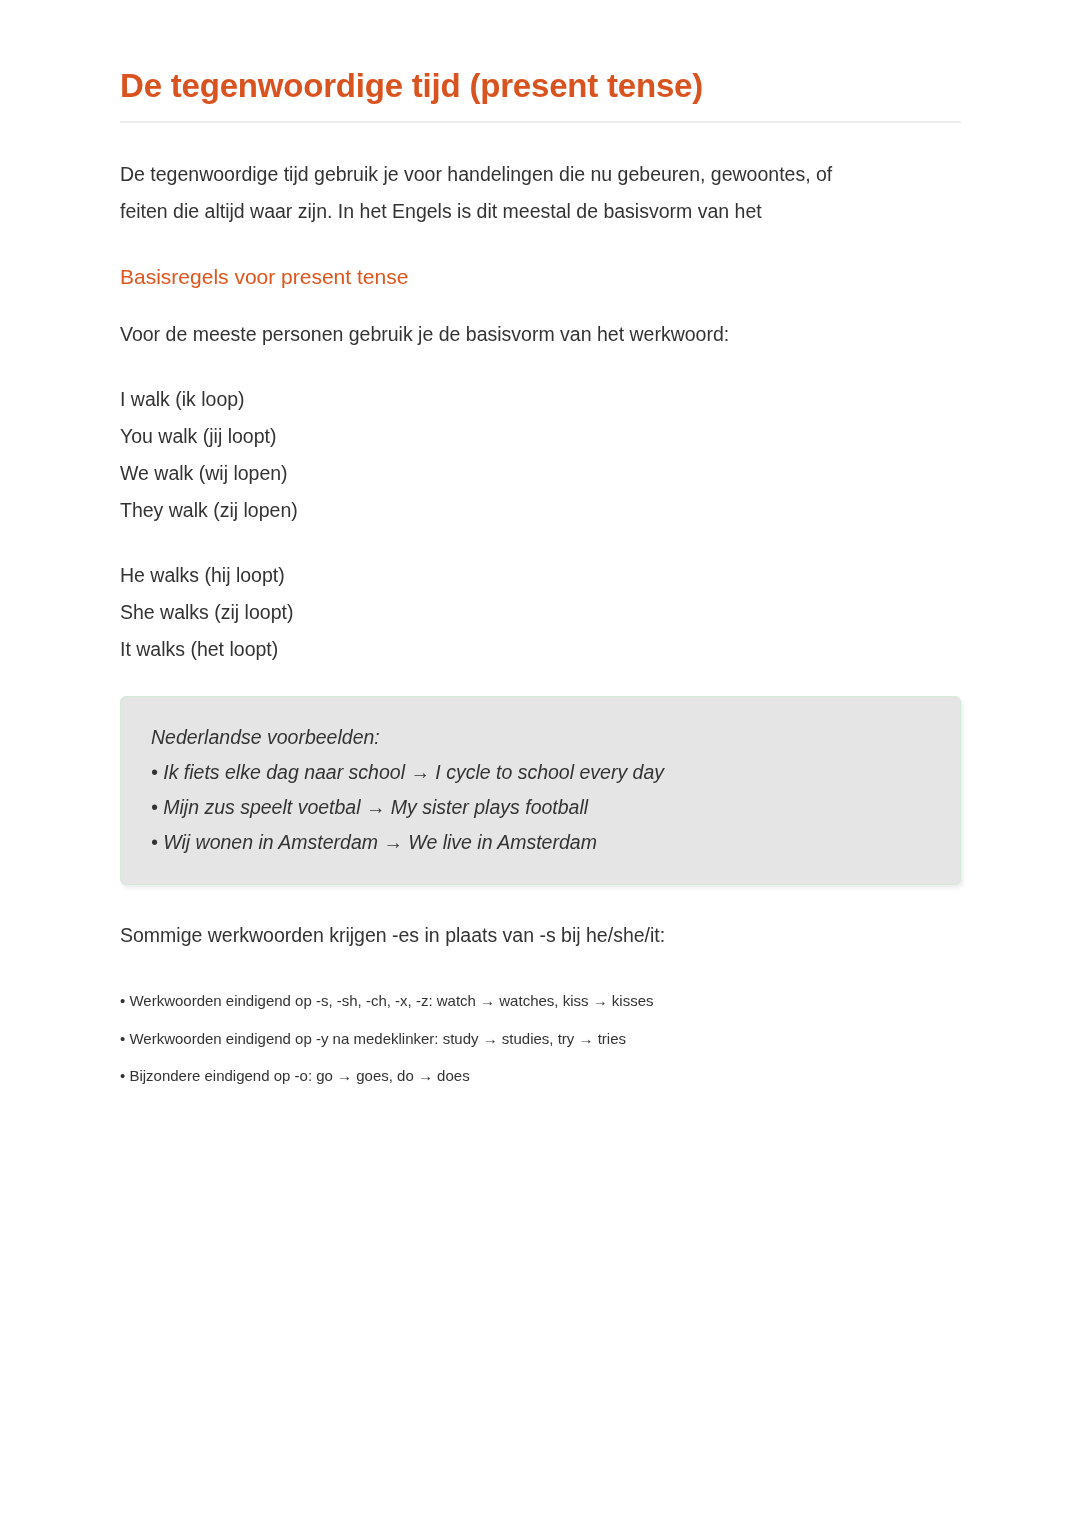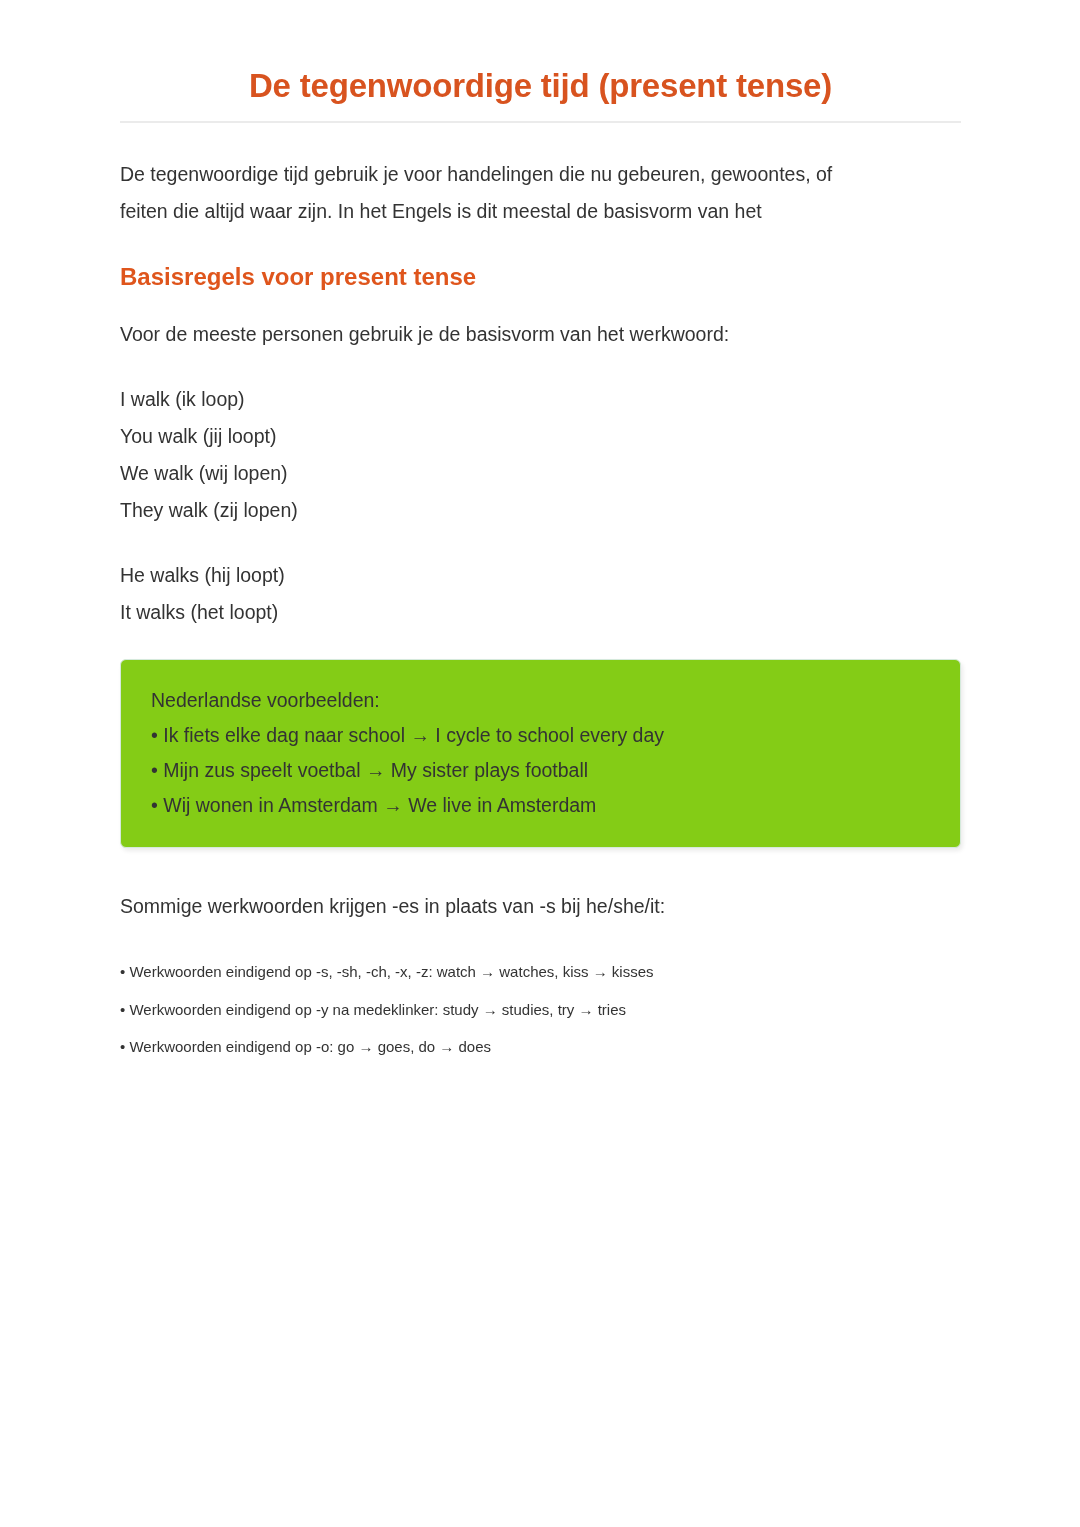--- a/index.html
+++ b/index.html
@@ -23,50 +23,50 @@
   .content {
     width: 841px;
   }
   h1.doc-title {
     font-size: 33px;
     line-height: 44px;
     font-weight: 700;
     color: #d8531f;
     margin: 0 0 13px 0;
     letter-spacing: -0.2px;
-    text-align: center;
   }
   hr.title-rule {
     border: none;
     border-top: 2px solid #ebebeb;
     margin: 0 0 33px 0;
   }
   .para {
     font-size: 19.5px;
     line-height: 37px;
     margin: 0 0 28px 0;
   }
   .para .line { white-space: nowrap; }
   h3.sub-heading {
-    font-size: 24px;
+    font-size: 21px;
     line-height: 27px;
-    font-weight: 700;
+    font-weight: 400;
     color: #df551c;
     margin: 33px 0 26px 0;
   }
   .callout {
     box-sizing: border-box;
-    background: #84cc16;
+    background: #e5e5e5;
     border: 1px solid #d5e9db;
     border-radius: 6px;
     box-shadow: 2px 3px 4px rgba(0, 0, 0, 0.08);
     padding: 23px 30px 24px 30px;
-    margin: 4px 0 40px 0;
+    margin: 4px 0 32px 0;
     font-size: 19.5px;
     line-height: 35px;
+    font-style: italic;
   }
   .callout-title { margin: 0; }
   ul.bullets {
     list-style: none;
     margin: 0;
     padding: 0;
   }
   .callout ul.bullets li::before,
   ul.bullets.plain li::before {
     content: "\2022\00a0";
@@ -101,37 +101,38 @@
     <div class="line">I walk (ik loop)</div>
         <div class="line">You walk (jij loopt)</div>
         <div class="line">We walk (wij lopen)</div>
         <div class="line">They walk (zij lopen)</div>
       </div>
 
 
     <div class="para">
 
     <div class="line">He walks (hij loopt)</div>
+        <div class="line">She walks (zij loopt)</div>
         <div class="line">It walks (het loopt)</div>
       </div>
 
     <div class="callout">
       <div class="callout-title">Nederlandse voorbeelden:</div>
       <ul class="bullets">
 
       <li>Ik fiets elke dag naar school → I cycle to school every day</li>
           <li>Mijn zus speelt voetbal → My sister plays football</li>
           <li>Wij wonen in Amsterdam → We live in Amsterdam</li>
         </ul>
     </div>
 
 
     <p class="para">Sommige werkwoorden krijgen -es in plaats van -s bij he/she/it:</p>
 
     <ul class="bullets plain">
 
     <li>Werkwoorden eindigend op -s, -sh, -ch, -x, -z: watch → watches, kiss → kisses</li>
         <li>Werkwoorden eindigend op -y na medeklinker: study → studies, try → tries</li>
-        <li>Werkwoorden eindigend op -o: go → goes, do → does</li>
+        <li>Bijzondere eindigend op -o: go → goes, do → does</li>
       </ul>
 
   </div>
 </div>
 
 </body></html>

